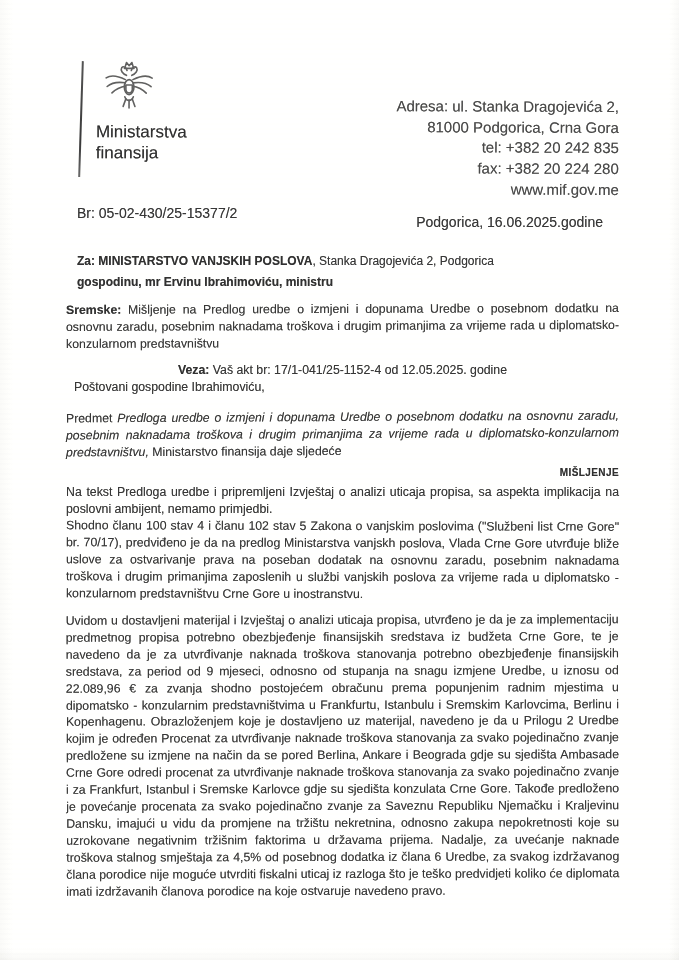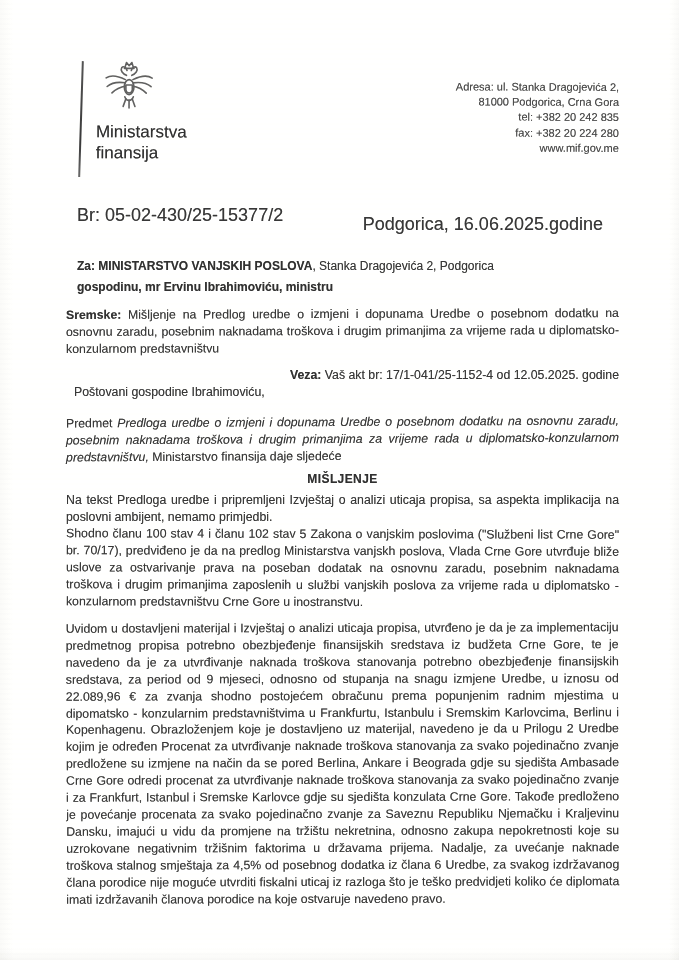--- a/index.html
+++ b/index.html
@@ -54,58 +54,58 @@
     opacity: 0.88;
   }
   .ministry-name {
     font-size: 17px;
     line-height: 1.25;
     color: #333333;
     margin-top: 2px;
   }
   .address-block {
     text-align: right;
-    font-size: 11px;
+    font-size: 15px;
     line-height: 1.38;
     color: #4c4c4c;
-    margin-top: 19px;
+    margin-top: 36px;
   }
 
   
   .ref-row {
     display: flex;
     justify-content: space-between;
     align-items: flex-start;
     margin-top: 27px;
-    font-size: 18px;
+    font-size: 14px;
   }
   .ref-number { margin-left: 11px; }
   .place-date { margin-top: 9px; margin-right: 16px; }
 
   
   .recipient { margin-top: 24px; font-size: 12px; margin-left: 11px; }
   .recipient .line2 { margin-top: 7px; font-weight: bold; color: #343434; }
   b, strong { color: #343434; }
 
   
   .para {
     font-size: 12.3px;
     line-height: 16.9px;
     text-align: justify;
   }
   .predmet  { margin-top: 12px; transform: rotate(-0.2deg); }
-  .veza     { margin-top: 10px; text-align: right; }
+  .veza     { margin-top: 10px; text-align: center; }
   .salutation { text-align: left; margin-left: 8px; }
   .povodom  { margin-top: 13px; transform: rotate(-0.3deg); }
   .povodom .it { font-style: italic; }
   .opinion-heading {
     margin-top: 8px;
-    text-align: center;
+    text-align: right;
     font-weight: bold;
-    font-size: 12px;
+    font-size: 10px;
     letter-spacing: 0.4px;
     color: #333333;
   }
   .p-na-tekst { margin-top: 6px; }
   .p-shodno   { transform: rotate(0.15deg); }
   .p-uvidom   { margin-top: 9px; transform: rotate(-0.15deg); }
 </style>
 </head>
 <body>
 

